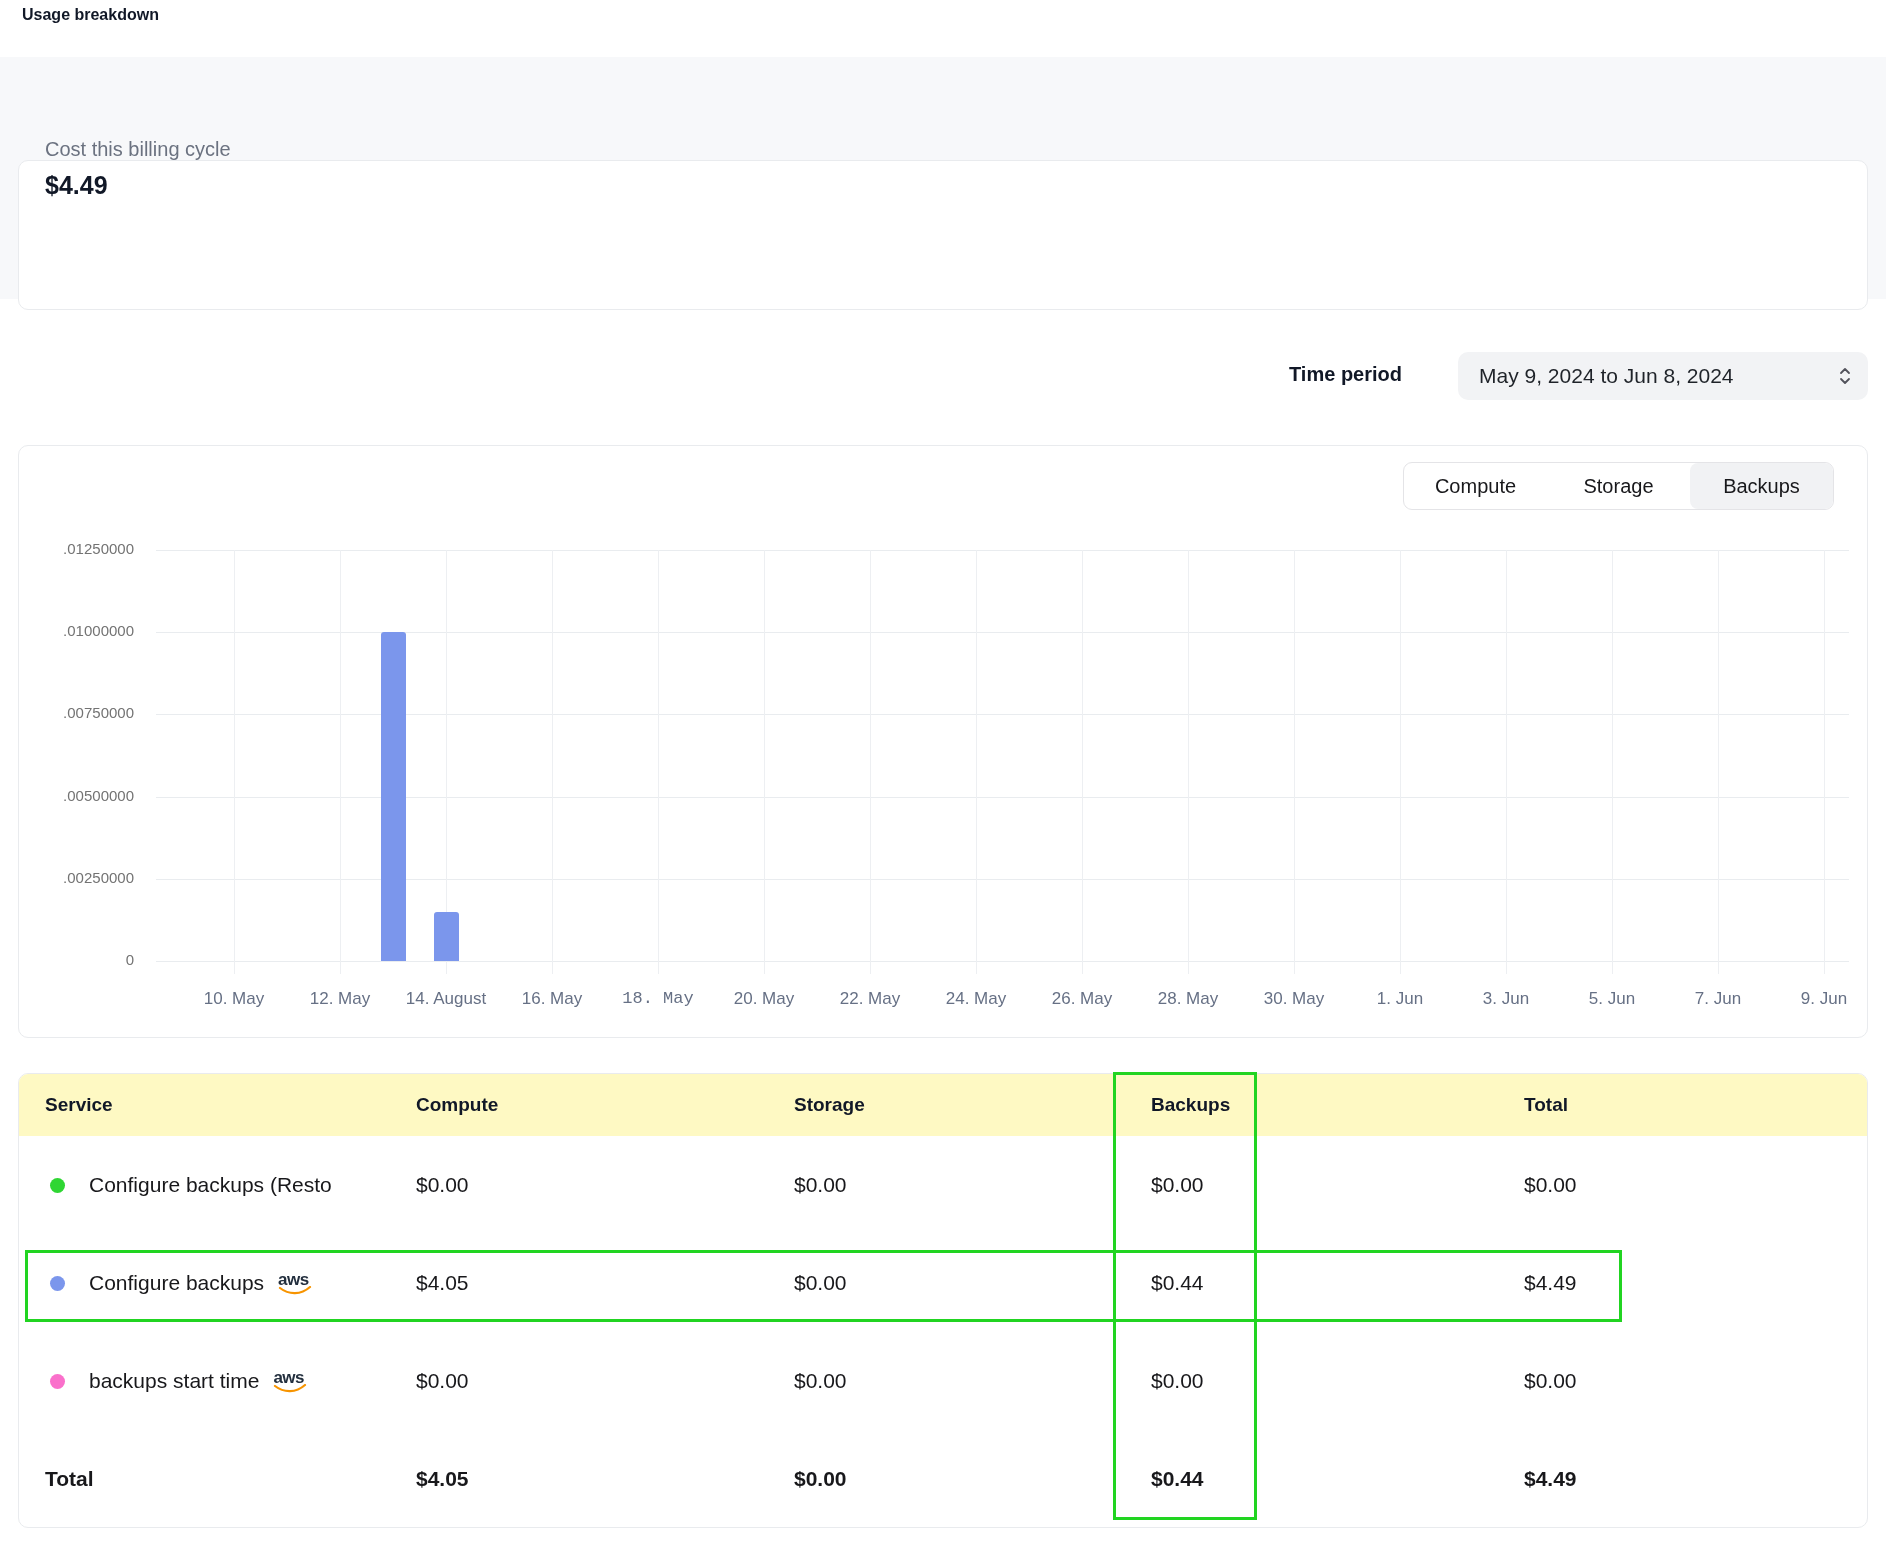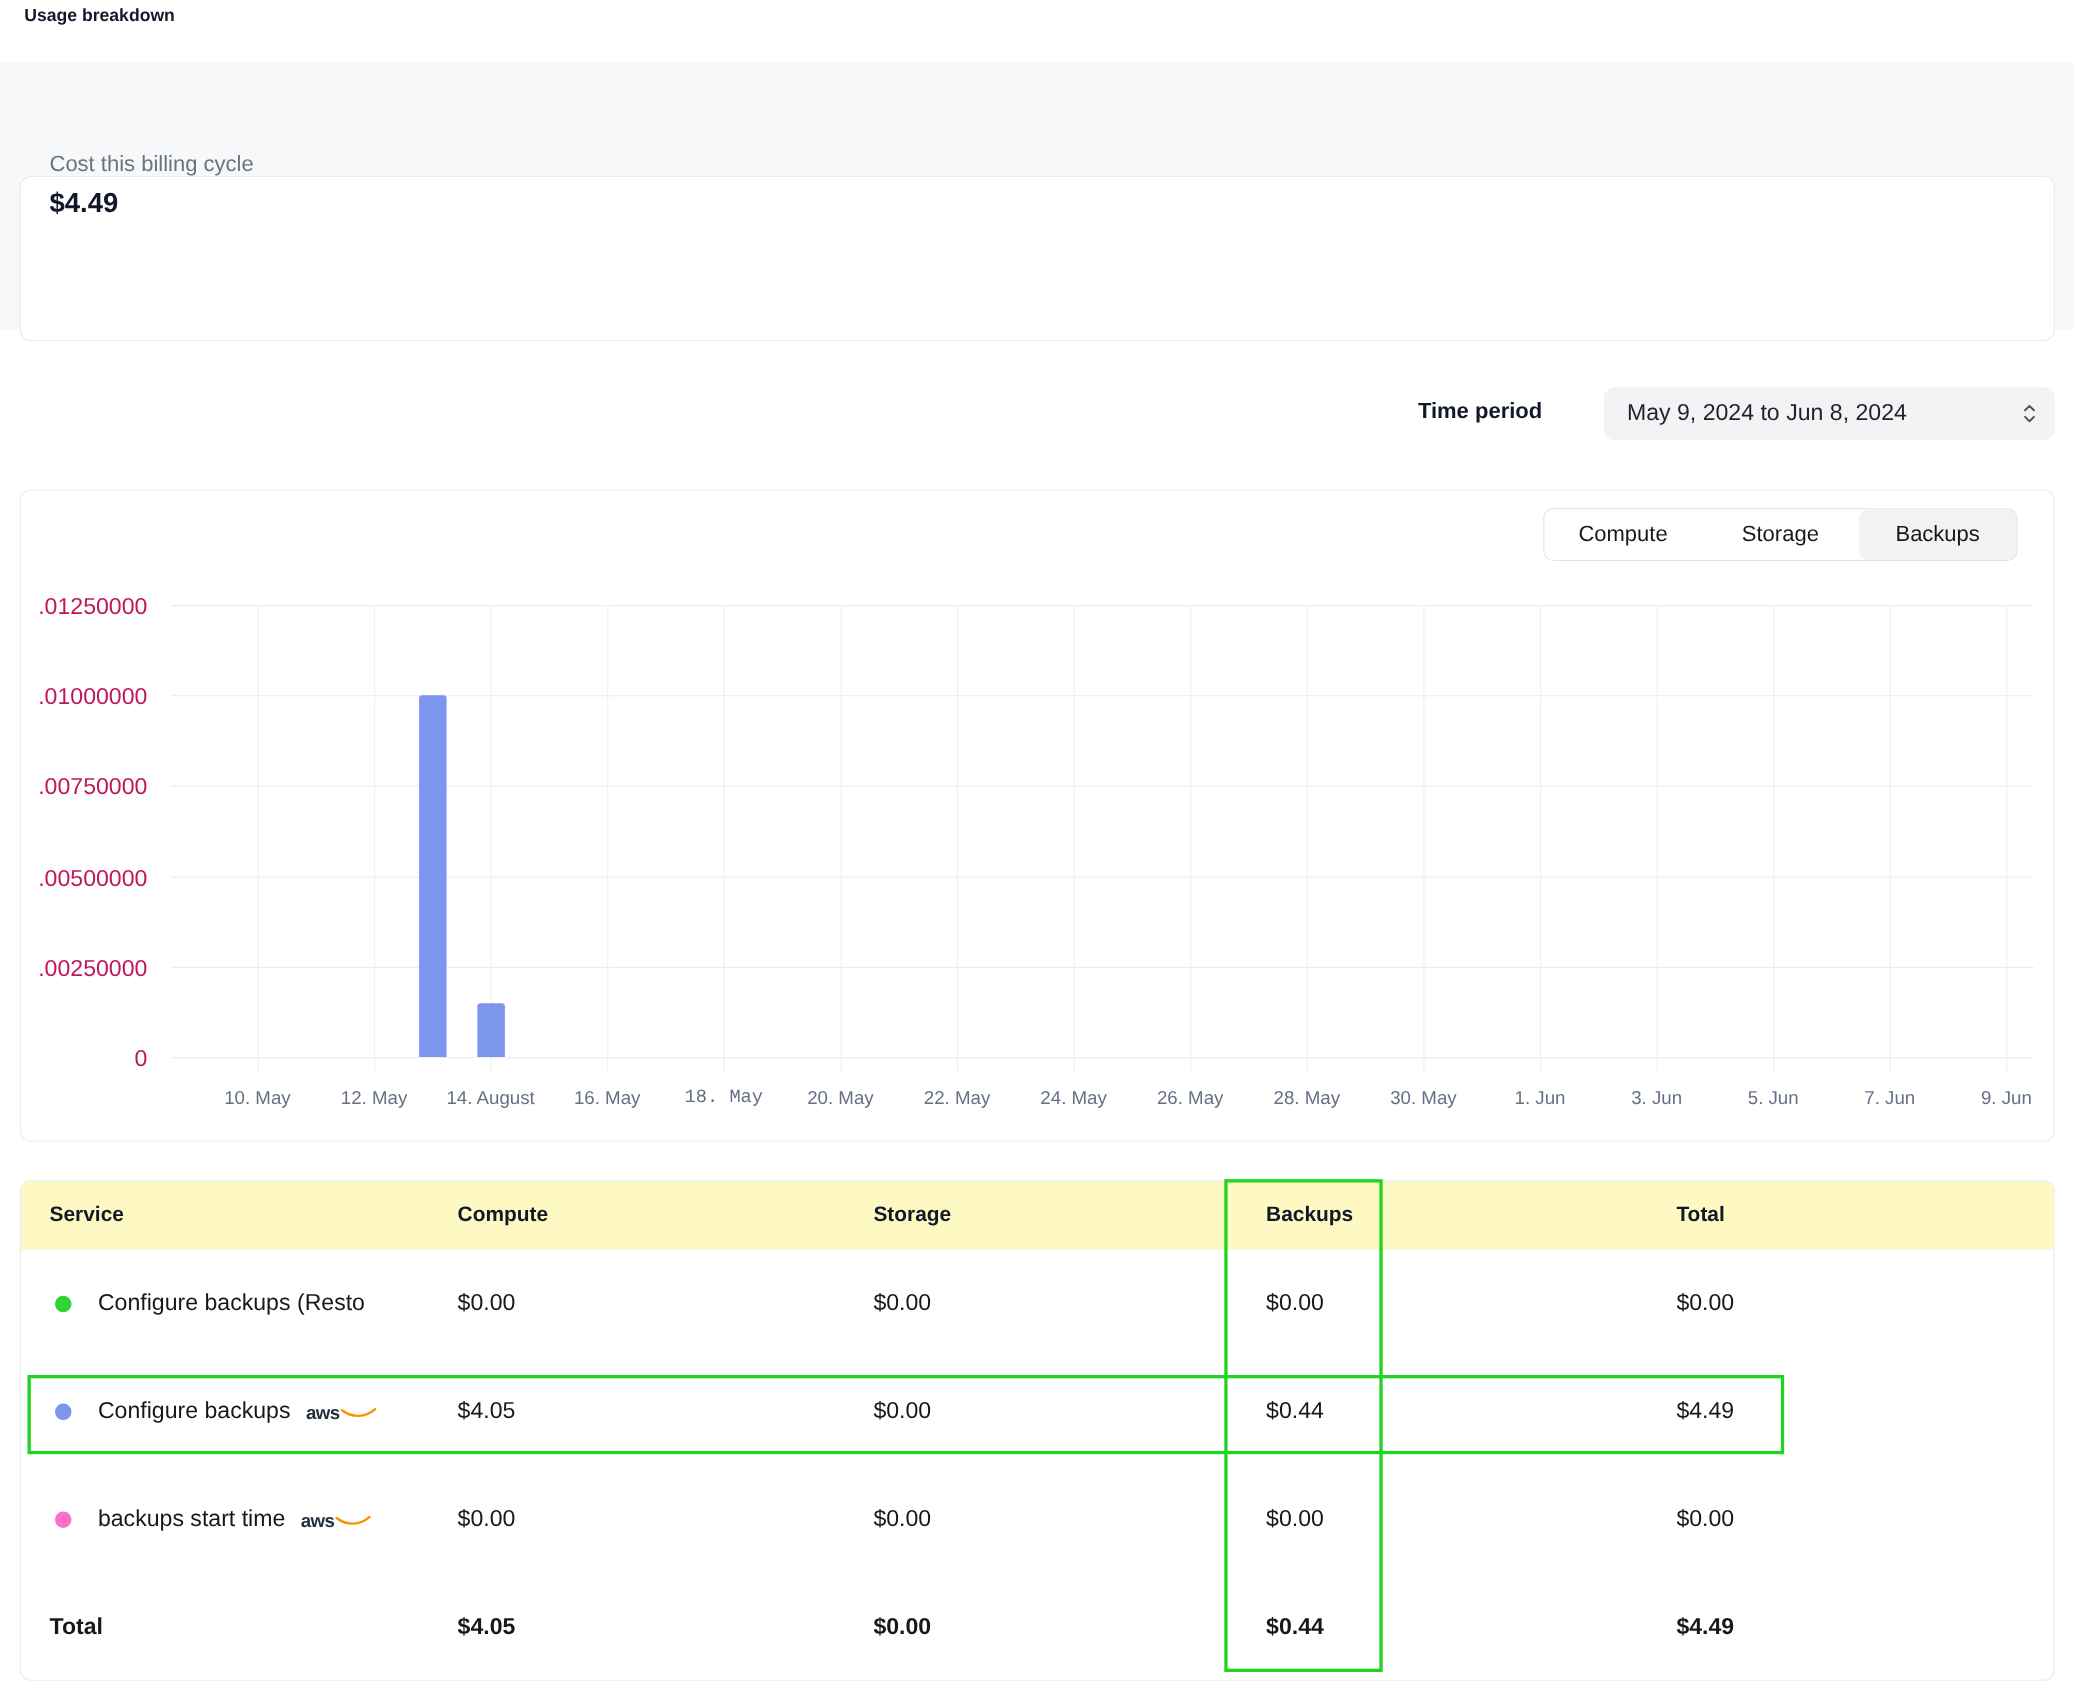--- a/index.html
+++ b/index.html
@@ -29,41 +29,41 @@
                 background:#fff; border:1px solid #e9ebee; border-radius:10px; }
   .tabs { position:absolute; top:16px; right:33px; height:48px; display:flex;
           border:1px solid #e4e4e7; border-radius:9px; overflow:hidden; background:#fff; }
   .tab { width:143px; height:46px; line-height:46px; text-align:center; font-size:20px;
          color:#18181b; cursor:pointer; background:transparent; }
   .tab.active { background:#f1f2f4; border-radius:8px; }
 
   .plot { position:absolute; inset:0; }
   .hgrid { position:absolute; height:1px; background:#e9ecef; }
   .vgrid { position:absolute; width:1px; background:#edeff2; }
-  .ylab  { position:absolute; width:115px; text-align:right; font-size:21px; color:#be185d; }
+  .ylab  { position:absolute; width:115px; text-align:right; font-size:15px; color:#737373; }
   .xlab  { position:absolute; width:106px; text-align:center; font-size:17px; color:#667085; }
   .bar   { position:absolute; width:25px; border-radius:3px 3px 0 0; }
 
   
   .table-card { position:absolute; left:18px; top:1073px; width:1850px; height:455px;
                 background:#fff; border:1px solid #e9ebee; border-radius:10px; overflow:hidden; }
   .thead { position:relative; height:62px; background:#fef9c3; }
   .th { position:absolute; top:0; line-height:62px; font-size:19px; font-weight:600; color:#111827; }
   .t-row { position:relative; height:98px; }
   .cell { position:absolute; top:50%; transform:translateY(-50%); font-size:21px; color:#18181b; }
   .t-row.total .cell { font-weight:700; }
   .col-service { left:26px; }
   .col-compute { left:397px; }
   .col-storage { left:775px; }
   .col-backups { left:1132px; }
   .col-total   { left:1505px; }
   .service-cell { left:31px; display:flex; align-items:center; }
   .dot { width:15px; height:15px; border-radius:50%; flex:0 0 auto; margin-right:24px; }
   .svc-name { max-width:300px; white-space:nowrap; overflow:hidden; }
-  .aws-badge { display:inline-flex; flex-direction:row; align-items:center; margin-left:14px;
+  .aws-badge { display:inline-flex; flex-direction:column; align-items:flex-start; margin-left:14px;
                transform:translateY(2px); }
   .aws-word { font-size:17px; font-weight:700; letter-spacing:-0.5px; color:#232f3e; line-height:12px; }
 
   
   .hl-box { position:absolute; border:3px solid #21d421; pointer-events:none; background:transparent; }
   #col-highlight { left:1113px; top:1072px; width:144px; height:448px; }
   #row-highlight { left:25px;  top:1250px; width:1597px; height:72px; }
 </style>
 </head>
 <body>

